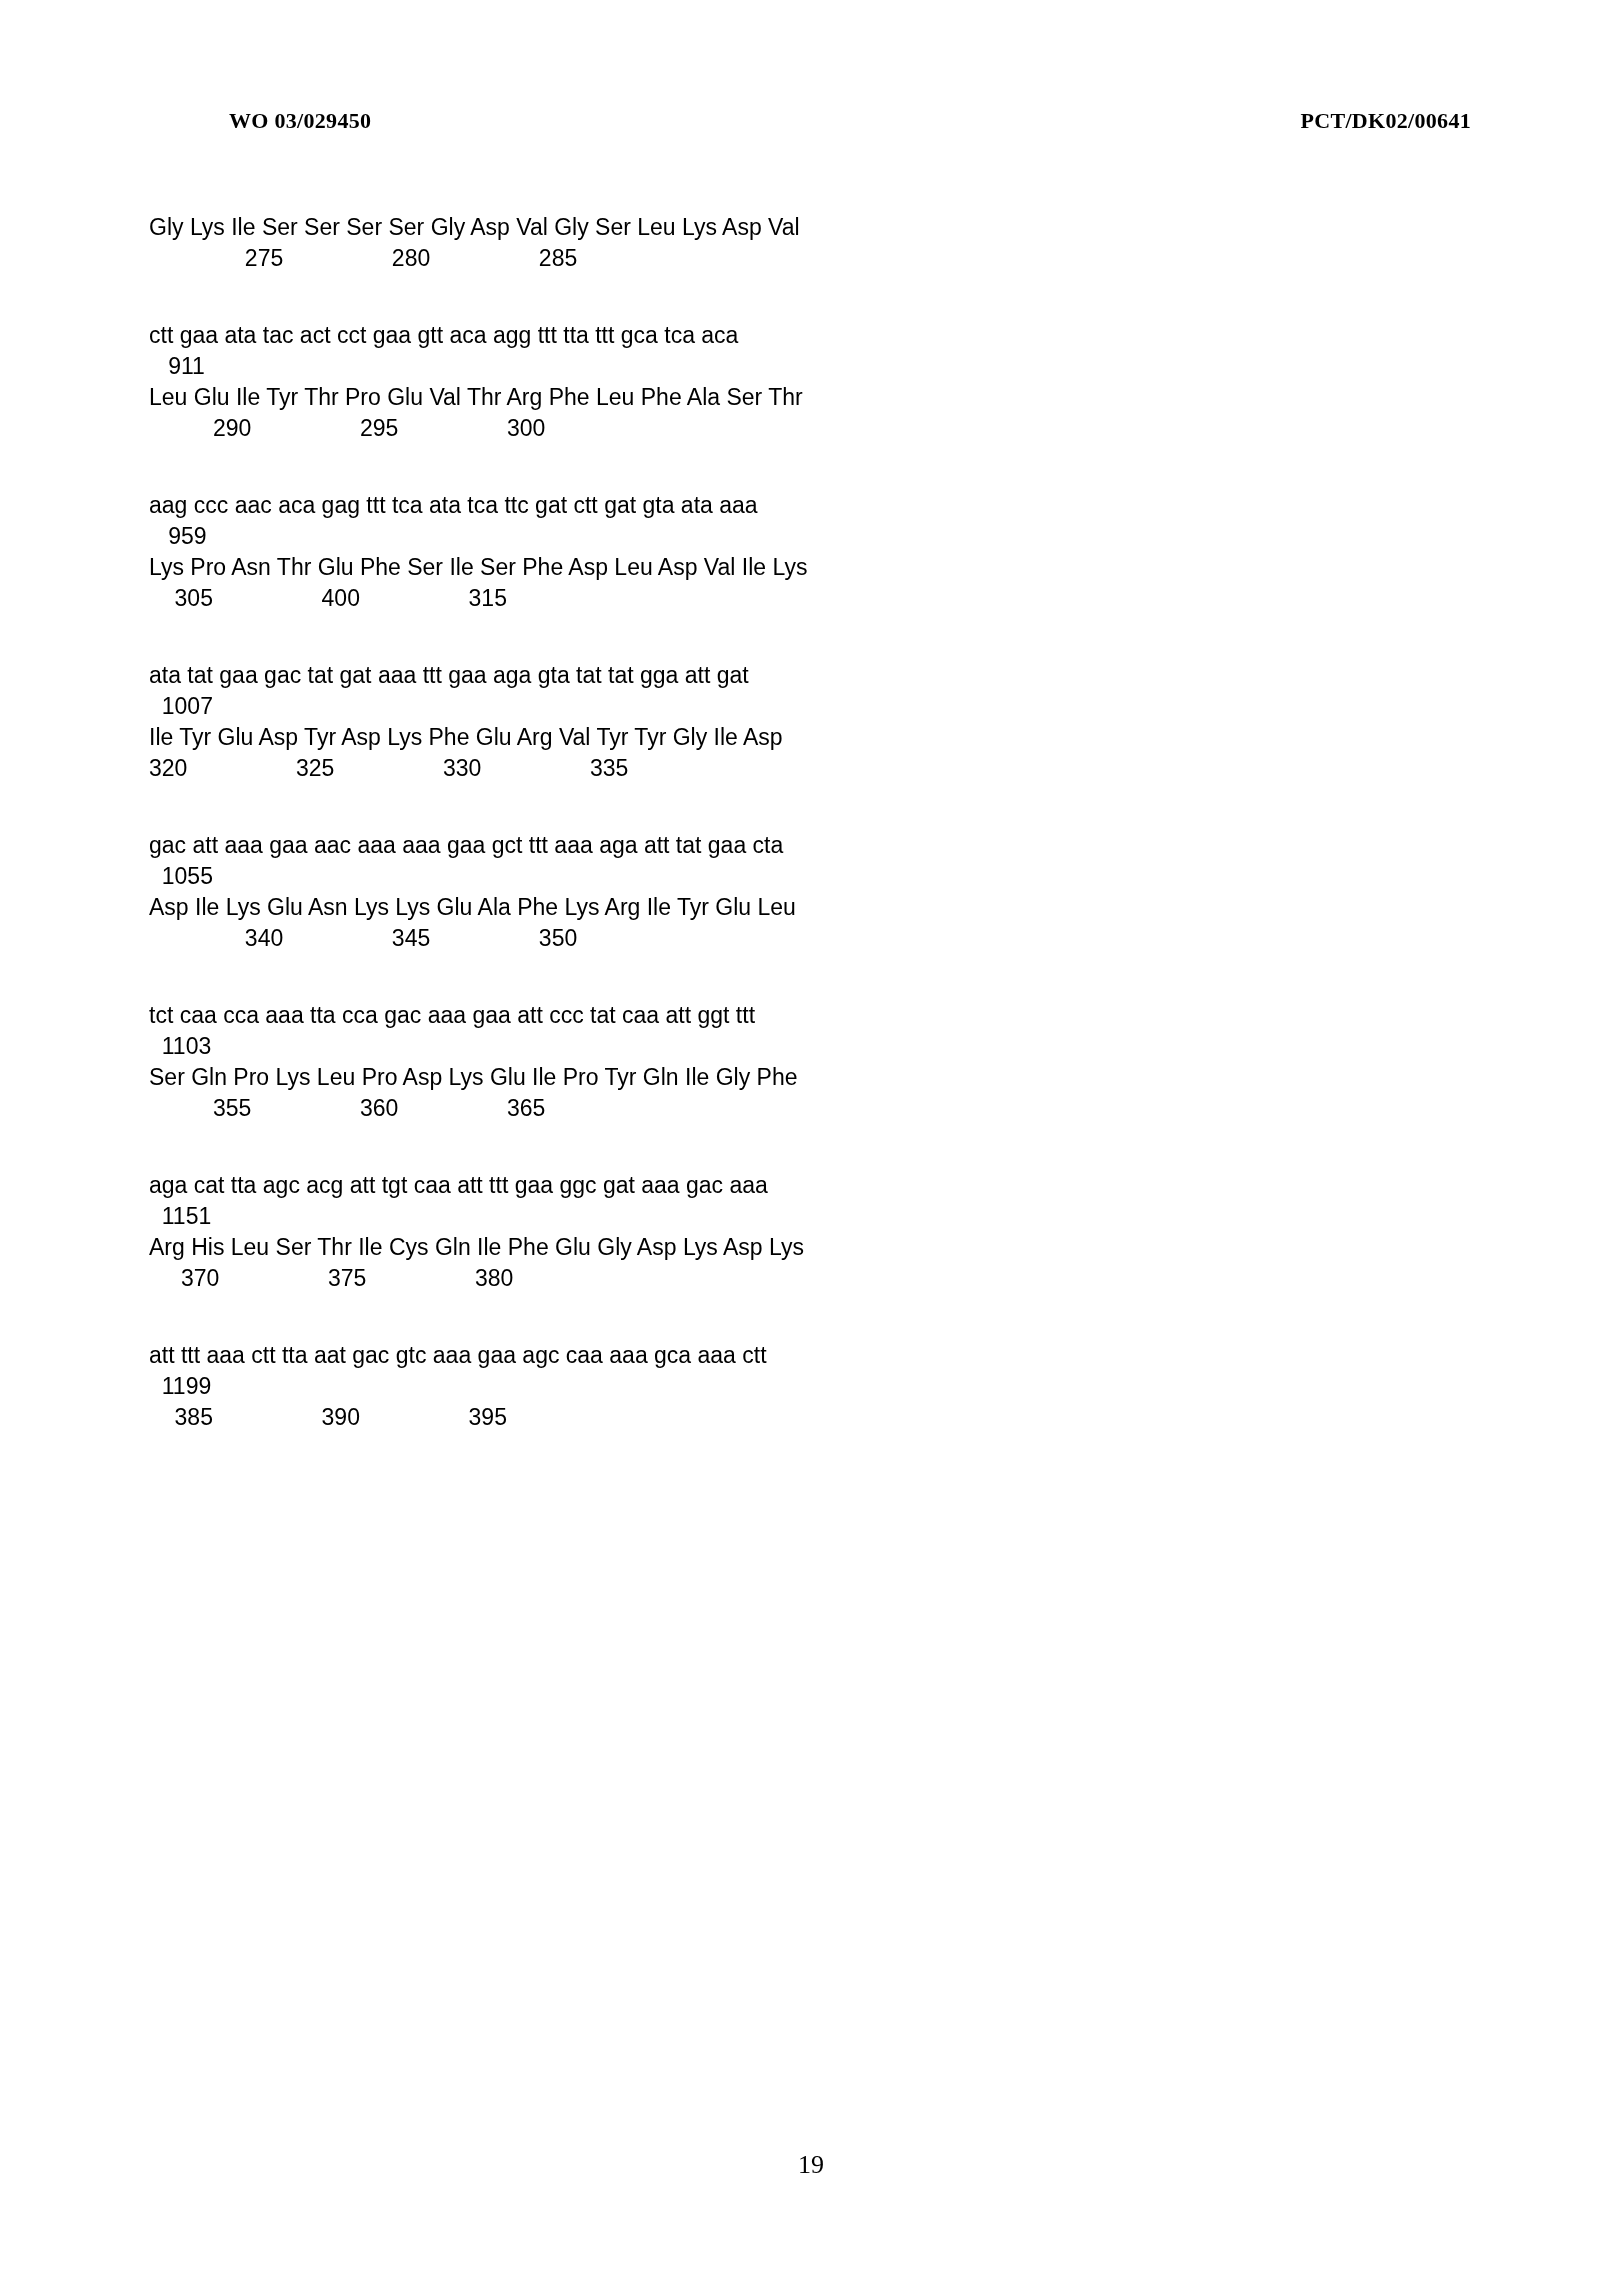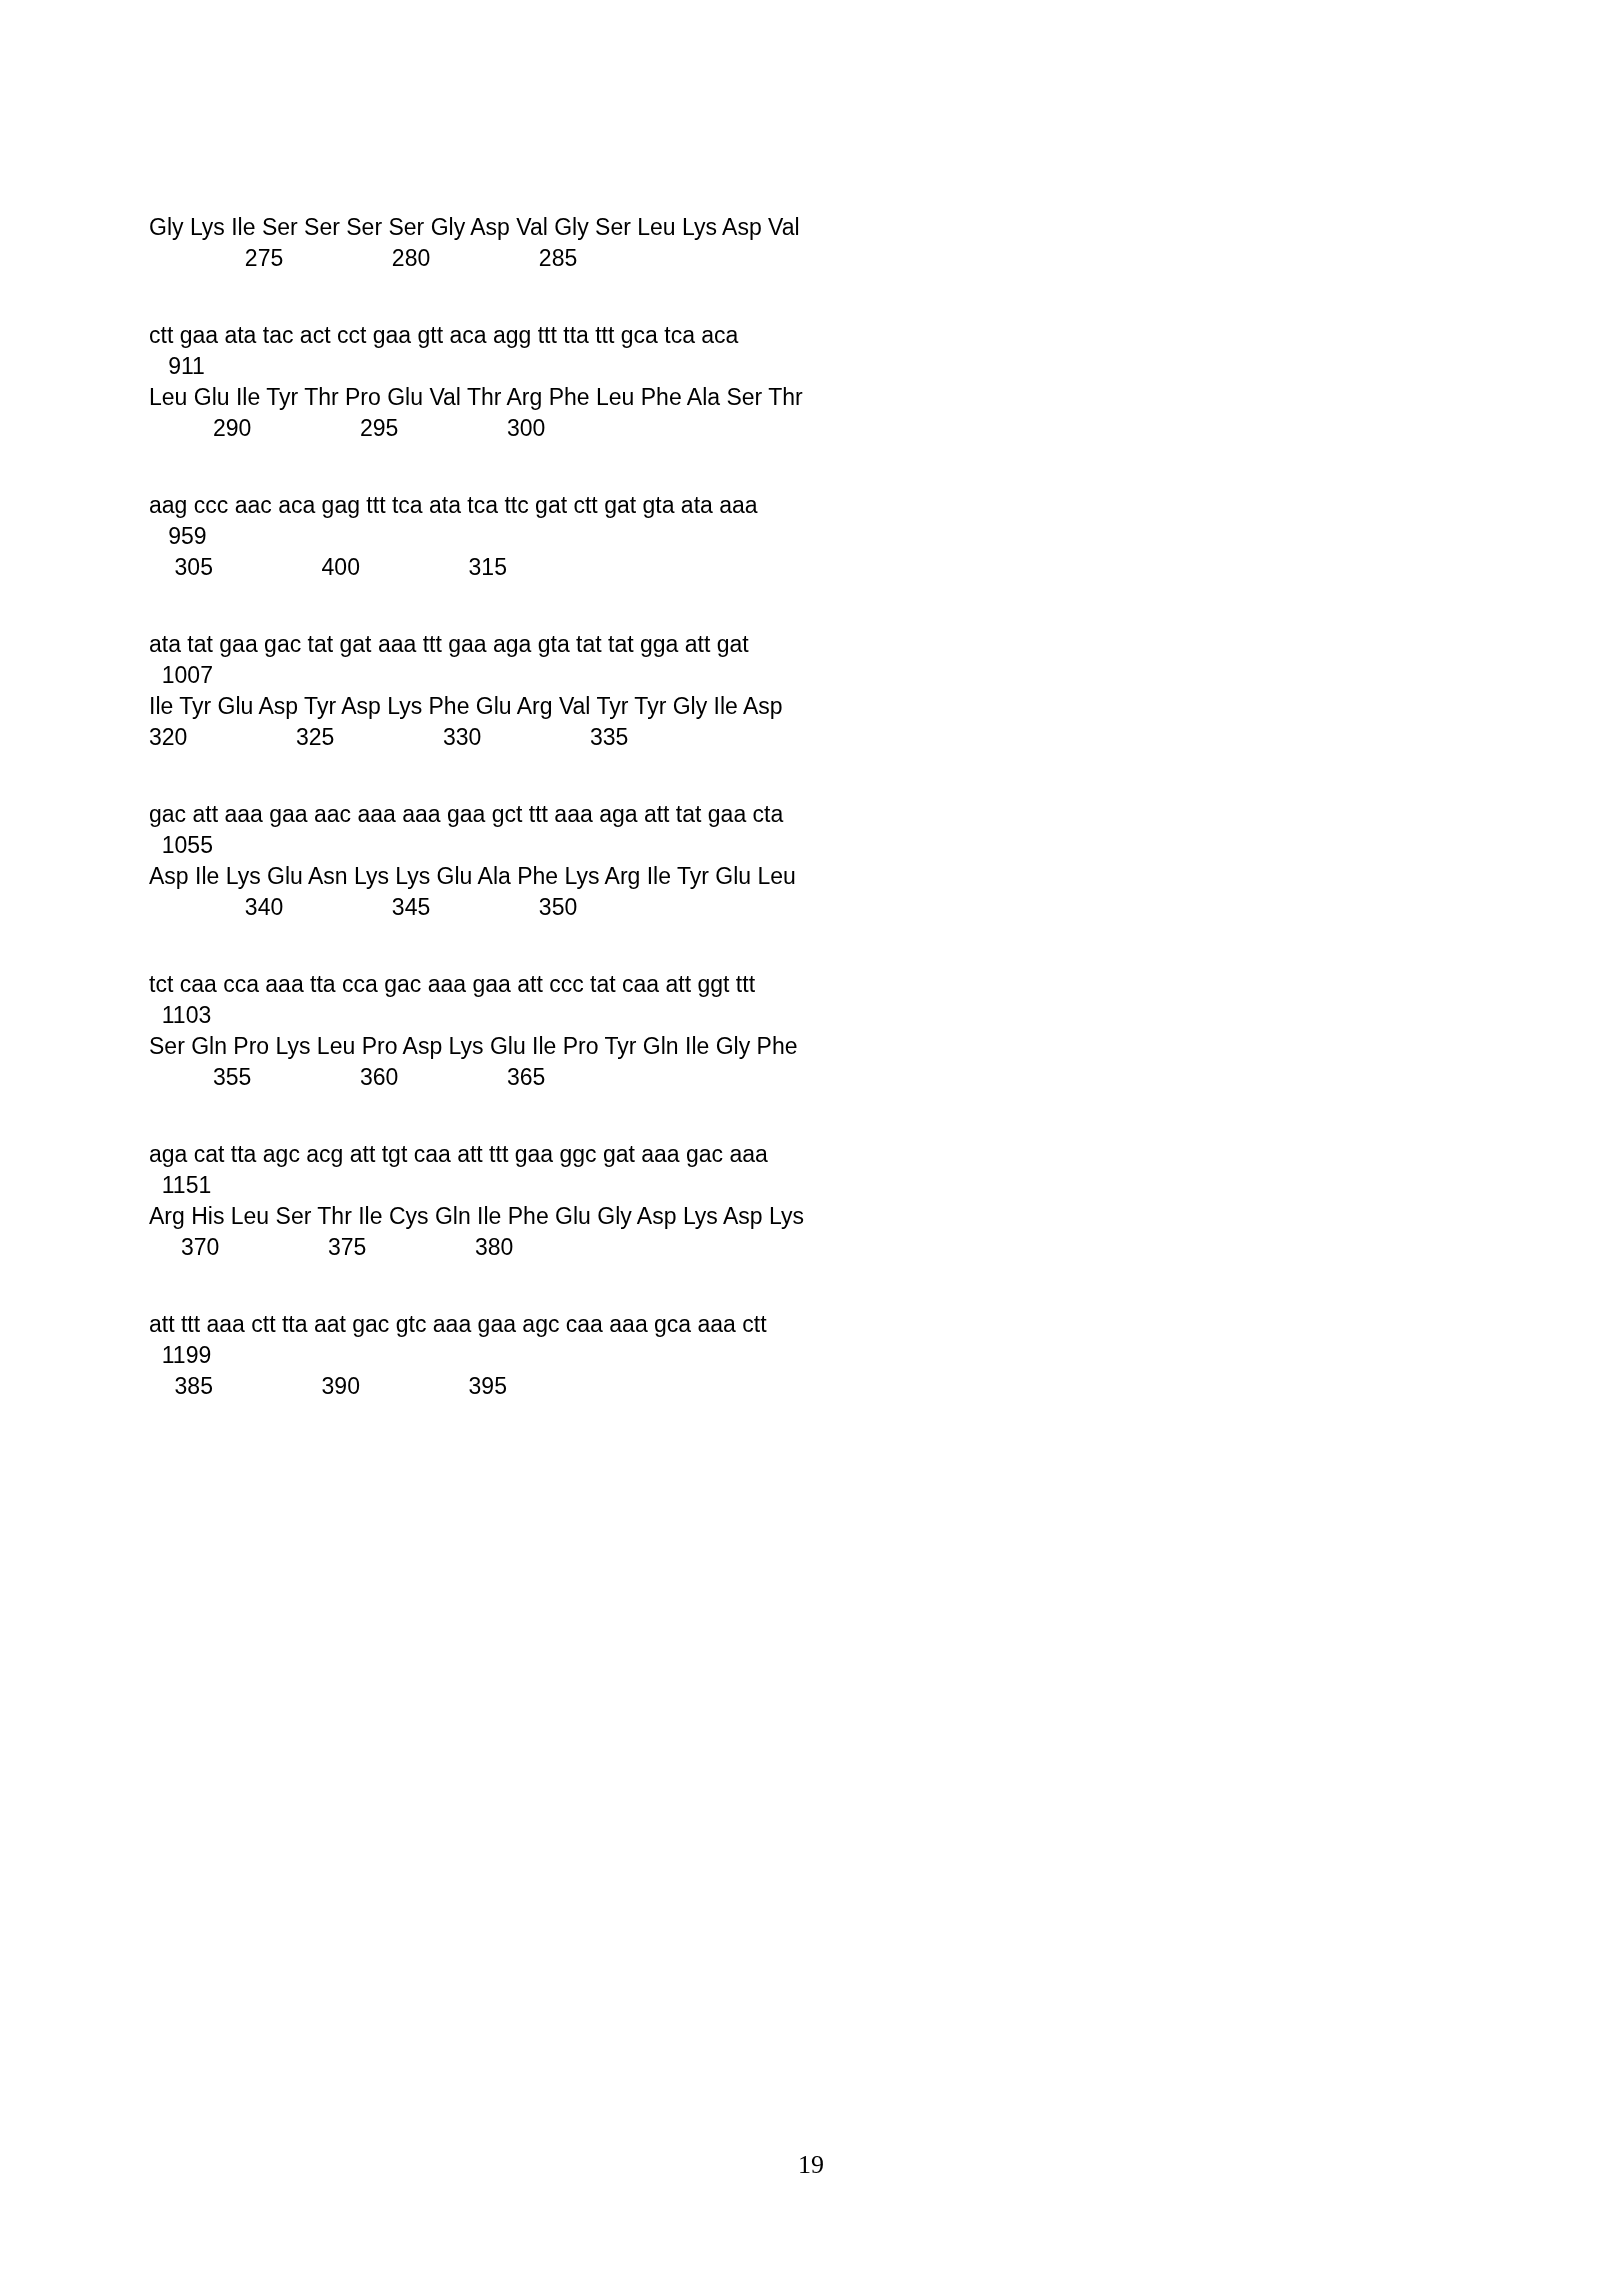--- a/index.html
+++ b/index.html
@@ -77,20 +77,24 @@
     text-align: center;
     font-family: "Liberation Serif", serif;
     font-size: 26px;
   }
 </style>
 </head>
 <body>
 
 <div class="page">
 
+  <div class="header">
+    <span>WO 03/029450</span>
+    <span>PCT/DK02/00641</span>
+  </div>
 
   <div class="body-block">
 
     <div class="seq-group">
       <div class="line aa">Gly Lys Ile Ser Ser Ser Ser Gly Asp Val Gly Ser Leu Lys Asp Val</div>
       <div class="line pos">               275                 280                 285</div>
     </div>
 
     <div class="gap"></div>
 
@@ -99,20 +103,21 @@
       <div class="line num-inline">   911</div>
       <div class="line aa">Leu Glu Ile Tyr Thr Pro Glu Val Thr Arg Phe Leu Phe Ala Ser Thr</div>
       <div class="line pos">          290                 295                 300</div>
     </div>
 
     <div class="gap"></div>
 
     <div class="seq-group">
       <div class="line dna">aag ccc aac aca gag ttt tca ata tca ttc gat ctt gat gta ata aaa</div>
       <div class="line num-inline">   959</div>
+      <div class="line aa">Lys Pro Asn Thr Glu Phe Ser Ile Ser Phe Asp Leu Asp Val Ile Lys</div>
       <div class="line pos">    305                 400                 315</div>
     </div>
 
     <div class="gap"></div>
 
     <div class="seq-group">
       <div class="line dna">ata tat gaa gac tat gat aaa ttt gaa aga gta tat tat gga att gat</div>
       <div class="line num-inline">  1007</div>
       <div class="line aa">Ile Tyr Glu Asp Tyr Asp Lys Phe Glu Arg Val Tyr Tyr Gly Ile Asp</div>
       <div class="line pos">320                 325                 330                 335</div>

